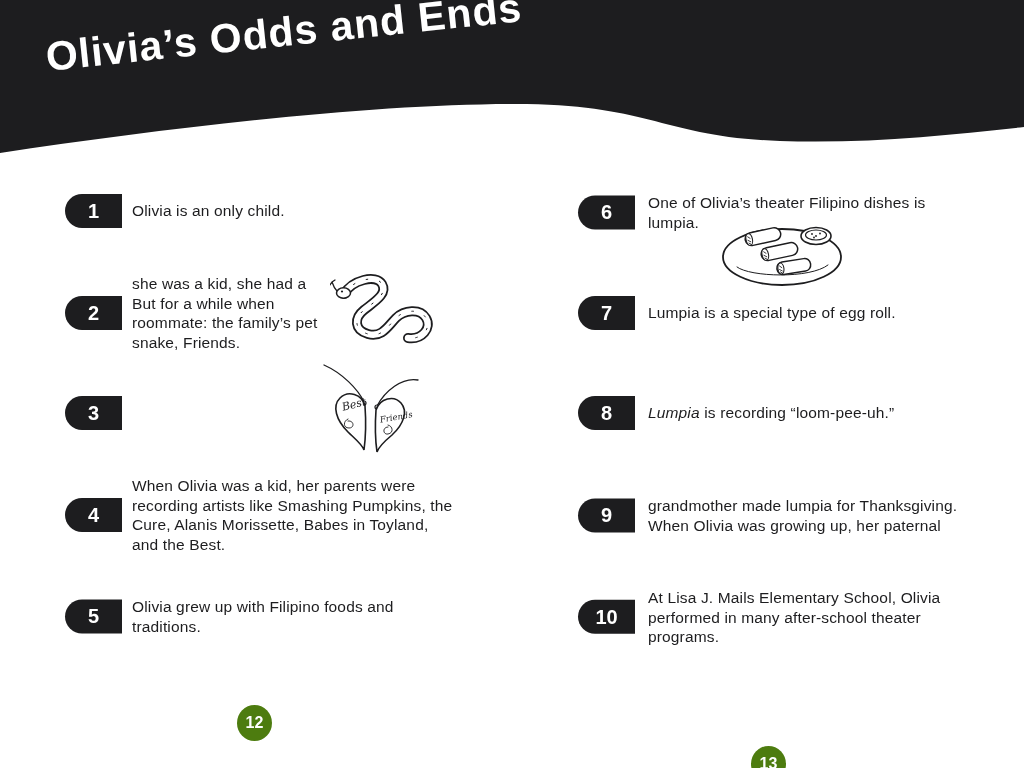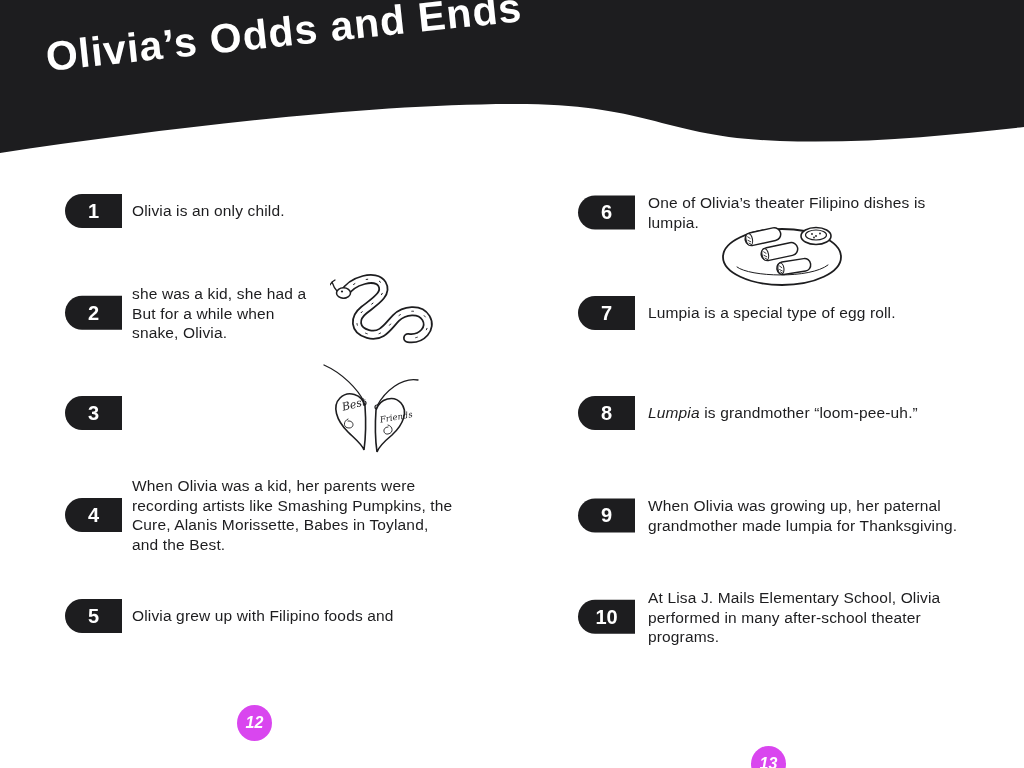--- a/index.html
+++ b/index.html
@@ -22,23 +22,23 @@
     flex:0 0 57px;width:57px;height:34px;background:#1d1d1f;
     border-radius:17px 0 0 17px;display:flex;align-items:center;justify-content:center;
     color:#ffffff;font-weight:700;font-size:20px;
   }
   .fact-text{margin:0;font-size:15.5px;line-height:19.5px;letter-spacing:0.15px;}
   .fact-text .line{display:block;white-space:nowrap;}
   .fact-text i{font-style:italic;}
   .nowrap{white-space:nowrap;}
   .illustration{position:absolute;}
   .page-dot{
-    position:absolute;width:35px;height:36px;background:#d946ef;border-radius:50%;
+    position:absolute;width:35px;height:36px;background:#4d7c0f;border-radius:50%;
     display:flex;align-items:center;justify-content:center;
-    color:#fff;font-weight:700;font-size:16px;font-style:italic;
+    color:#fff;font-weight:700;font-size:16px;
   }
   svg .ink{stroke:#1d1d1f;fill:none;stroke-linecap:round;stroke-linejoin:round;}
   svg .paperfill{fill:#ffffff;}
   svg text{fill:#1d1d1f;font-family:"DejaVu Serif",serif;font-style:italic;}
 </style>
 </head>
 <body>
 
 <div class="spread">
 
@@ -53,21 +53,22 @@
     <p class="fact-text">
         <span class="line">Olivia is an only child.</span>
       </p>
   </div>
 
   <div class="fact" style="left:65px;top:313px">
     <div class="badge">2</div>
     <p class="fact-text">
         <span class="line">she was a kid, she had a</span>
         <span class="line">But for a while when</span>
-        <span class="line">snake, Olivia.</span>
+        <span class="line">roommate: the family’s pet</span>
+        <span class="line">snake, Friends.</span>
       </p>
   </div>
 
   <div class="fact" style="left:65px;top:413px">
     <div class="badge">3</div>
   </div>
 
   <div class="fact" style="left:65px;top:515px">
     <div class="badge">4</div>
     <p class="fact-text">
@@ -75,48 +76,49 @@
         <span class="line">recording artists like Smashing Pumpkins, the</span>
         <span class="line">Cure, Alanis Morissette, Babes in Toyland,</span>
         <span class="line">and the Best.</span>
       </p>
   </div>
 
   <div class="fact" style="left:65px;top:616px">
     <div class="badge">5</div>
     <p class="fact-text">
         <span class="line">Olivia grew up with Filipino foods and</span>
+        <span class="line">traditions.</span>
       </p>
   </div>
 
   <div class="fact rcol" style="left:578px;top:212px">
     <div class="badge">6</div>
     <p class="fact-text">
         <span class="line">One of Olivia’s theater Filipino dishes is</span>
         <span class="line">lumpia.</span>
       </p>
   </div>
 
   <div class="fact rcol" style="left:578px;top:313px">
     <div class="badge">7</div>
     <p class="fact-text">
         <span class="line">Lumpia is a special type of egg roll.</span>
       </p>
   </div>
 
   <div class="fact rcol" style="left:578px;top:413px">
     <div class="badge">8</div>
-    <p class="fact-text nowrap"><i>Lumpia</i><span> is grandmother “loom-pee-uh.”</span></p>
+    <p class="fact-text nowrap"><i>Lumpia</i><span> is recording “loom-pee-uh.”</span></p>
   </div>
 
   <div class="fact rcol" style="left:578px;top:515px">
     <div class="badge">9</div>
     <p class="fact-text">
+        <span class="line">grandmother made lumpia for Thanksgiving.</span>
         <span class="line">When Olivia was growing up, her paternal</span>
-        <span class="line">grandmother made lumpia for Thanksgiving.</span>
       </p>
   </div>
 
   <div class="fact rcol" style="left:578px;top:617px">
     <div class="badge">10</div>
     <p class="fact-text">
         <span class="line">At Lisa J. Mails Elementary School, Olivia</span>
         <span class="line">performed in many after-school theater</span>
         <span class="line">programs.</span>
       </p>

